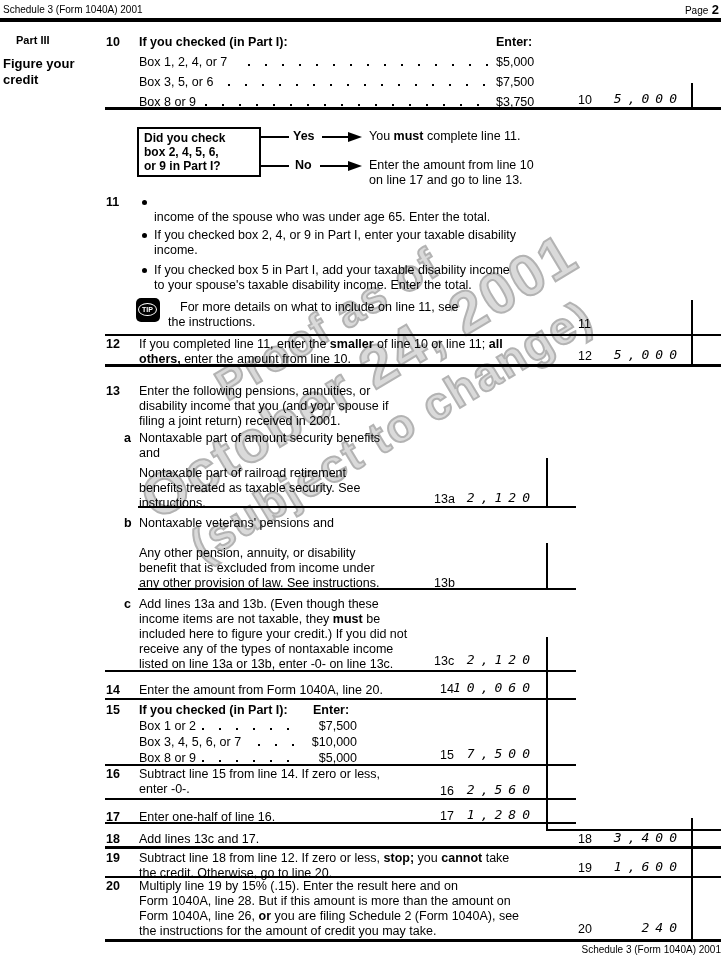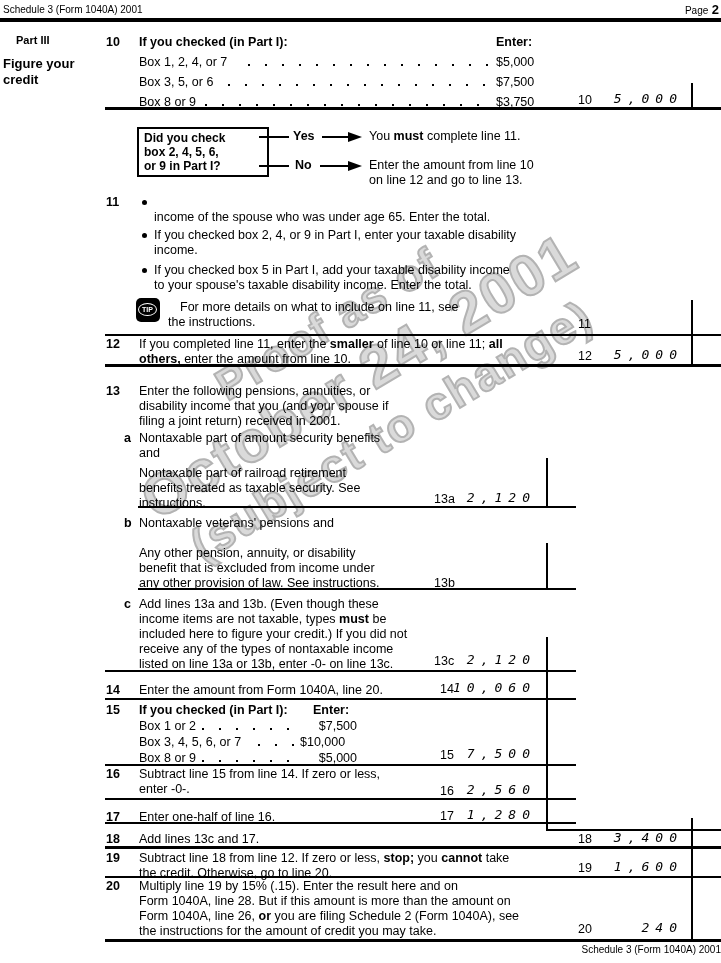--- a/index.html
+++ b/index.html
@@ -15,21 +15,21 @@
   .vbar { position:absolute; background:#000; width:2px; }
   .leader { position:absolute; height:2px;
     background-image:repeating-linear-gradient(90deg,#000 0,#000 2px,transparent 2px,transparent 17px); }
   .dot { position:absolute; width:5px; height:5px; background:#000; border-radius:50%; }
   .val { position:absolute; font-family:"DejaVu Sans Mono","Liberation Mono",monospace;
     font-style:italic; font-size:13px; letter-spacing:6px; text-align:right; line-height:14px; }
   .val-in  { left:428px; width:108px; }
   .val-out { left:590px; width:93px; }
   .enum { position:absolute; line-height:14px; }
   .fbox { position:absolute; left:137px; top:127px; width:115px; height:44px;
-    border:2.5px solid #000; font-weight:bold; font-size:12px; line-height:14px; padding:2px 8px 0 5px; }
+    border:2.5px solid #000; font-weight:bold; font-size:12px; line-height:14px; padding:2px 0 0 5px; }
   .fline { position:absolute; height:2px; background:#000; }
   .arrow { position:absolute; width:0; height:0;
     border-left:14px solid #000; border-top:5px solid transparent; border-bottom:5px solid transparent; }
   .tip { position:absolute; left:136px; top:298px; width:24px; height:24px;
     background:#000; border-radius:5px; }
   .tipinner { position:absolute; left:2px; top:5px; width:17px; height:11px;
     border:1.5px solid #fff; border-radius:50%; color:#fff; font-size:7px; font-weight:bold;
     text-align:center; line-height:11px; letter-spacing:0; }
   .wm { position:absolute; left:55px; top:288px; width:610px; transform:rotate(-31deg);
     text-align:center; color:#d4d4d4; -webkit-text-stroke:2px #a6a6a6; font-weight:bold;
@@ -92,21 +92,21 @@
   <div class="t b" style="left:293px;top:129px">Yes</div>
   <div class="fline" style="left:322px;top:136px;width:26px"></div>
   <div class="arrow" style="left:348px;top:132px"></div>
   <div class="t" style="left:369px;top:129px"><span>You </span><span class="b">must</span><span> complete line 11.</span></div>
 
   <div class="fline" style="left:259px;top:165px;width:30px"></div>
   <div class="t b" style="left:295px;top:158px">No</div>
   <div class="fline" style="left:320px;top:165px;width:28px"></div>
   <div class="arrow" style="left:348px;top:161px"></div>
   <div class="t" style="left:369px;top:158px">Enter the amount from line 10</div>
-  <div class="t" style="left:369px;top:173px">on line 12 and go to line 13.</div>
+  <div class="t" style="left:369px;top:173px">on line 17 and go to line 13.</div>
 
   <div class="t b" style="left:106px;top:195px">11</div>
   <div class="dot" style="left:142px;top:200px"></div>
   <div class="t" style="left:154px;top:210px">income of the spouse who was under age 65. Enter the total.</div>
   <div class="dot" style="left:142px;top:233px"></div>
   <div class="t" style="left:154px;top:228px">If you checked box 2, 4, or 9 in Part I, enter your taxable disability</div>
   <div class="t" style="left:154px;top:243px">income.</div>
   <div class="dot" style="left:142px;top:268px"></div>
   <div class="t" style="left:154px;top:263px">If you checked box 5 in Part I, add your taxable disability income</div>
   <div class="t" style="left:154px;top:278px">to your spouse's taxable disability income. Enter the total.</div>
@@ -150,21 +150,21 @@
   <div class="t" style="left:139px;top:546px">Any other pension, annuity, or disability</div>
   <div class="t" style="left:139px;top:561px">benefit that is excluded from income under</div>
   <div class="t" style="left:139px;top:576px">any other provision of law. See instructions.</div>
   <div class="enum" style="left:434px;top:576px;position:absolute">13b</div>
   <div class="val val-in" style="top:571px"></div>
   <div class="vbar" style="left:546px;top:543px;height:45px"></div>
   <div class="rule" style="left:138px;top:588px;width:438px;height:2px"></div>
 
   <div class="t b" style="left:124px;top:597px">c</div>
   <div class="t" style="left:139px;top:597px">Add lines 13a and 13b. (Even though these</div>
-  <div class="t" style="left:139px;top:612px"><span>income items are not taxable, types </span><span class="b">must</span><span> be</span></div>
+  <div class="t" style="left:139px;top:612px"><span>income items are not taxable, they </span><span class="b">must</span><span> be</span></div>
   <div class="t" style="left:139px;top:627px">included here to figure your credit.) If you did not</div>
   <div class="t" style="left:139px;top:642px">receive any of the types of nontaxable income</div>
   <div class="t" style="left:139px;top:657px">listed on line 13a or 13b, enter -0- on line 13c.</div>
   <div class="enum" style="left:434px;top:654px;position:absolute">13c</div>
   <div class="val val-in" style="top:653px">2,120</div>
   <div class="vbar" style="left:546px;top:637px;height:194px"></div>
   <div class="rule" style="left:105px;top:670px;width:471px;height:2px"></div>
 
   <div class="t b" style="left:106px;top:683px">14</div>
   <div class="t" style="left:139px;top:683px">Enter the amount from Form 1040A, line 20.</div>
@@ -175,21 +175,21 @@
   <div class="t b" style="left:106px;top:703px">15</div>
   <div class="t b" style="left:139px;top:703px">If you checked (in Part I):</div>
   <div class="t b" style="left:313px;top:703px">Enter:</div>
 
   <div class="t" style="left:139px;top:719px">Box 1 or 2</div>
   <div class="leader" style="left:202px;top:728px;width:100px"></div>
   <div class="t" style="left:300px;top:719px;width:57px;text-align:right">$7,500</div>
 
   <div class="t" style="left:139px;top:735px">Box 3, 4, 5, 6, or 7</div>
   <div class="leader" style="left:258px;top:744px;width:48px"></div>
-  <div class="t" style="left:300px;top:735px;width:57px;text-align:left">$10,000</div>
+  <div class="t" style="left:300px;top:735px;width:57px;text-align:right">$10,000</div>
 
   <div class="t" style="left:139px;top:751px">Box 8 or 9</div>
   <div class="leader" style="left:202px;top:760px;width:100px"></div>
   <div class="t" style="left:300px;top:751px;width:57px;text-align:right">$5,000</div>
 
   <div class="enum" style="left:440px;top:748px;position:absolute">15</div>
   <div class="val val-in" style="top:747px">7,500</div>
   <div class="rule" style="left:105px;top:764px;width:471px;height:2px"></div>
 
   <div class="t b" style="left:106px;top:767px">16</div>

